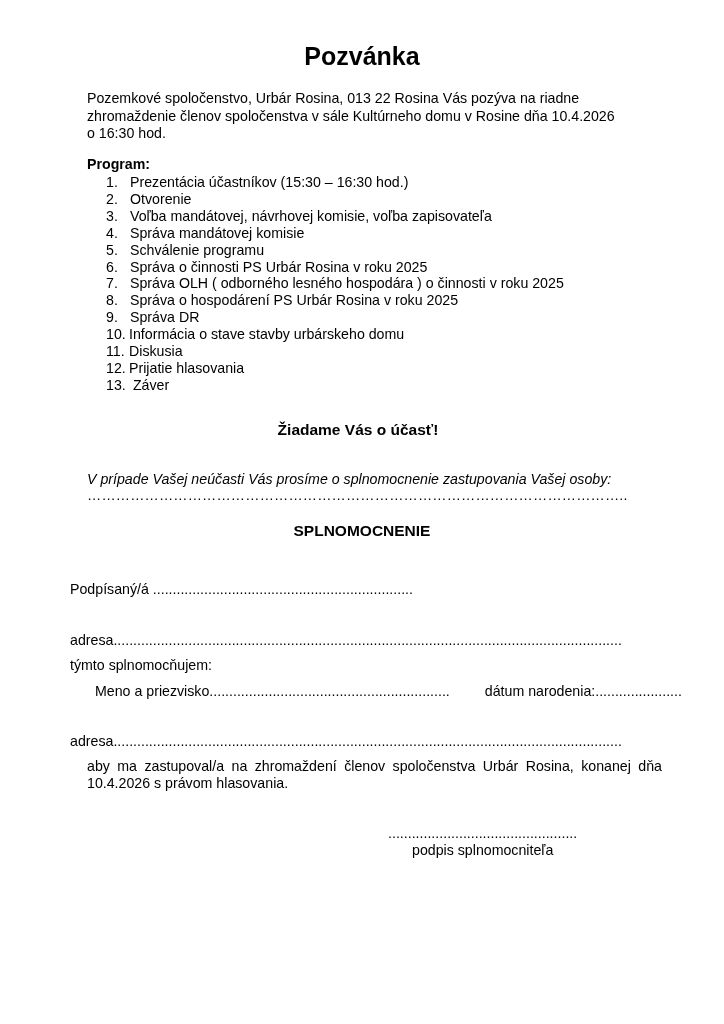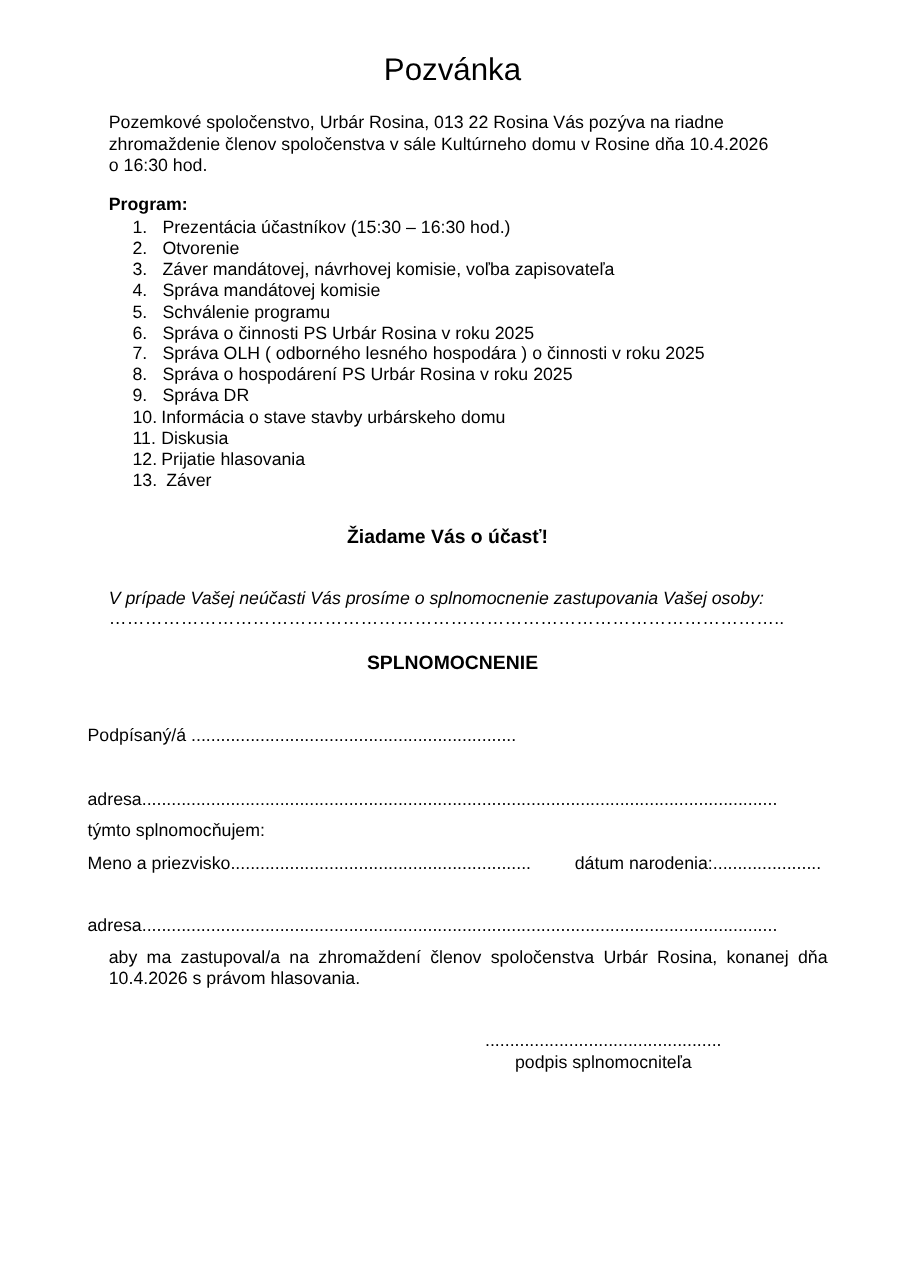--- a/index.html
+++ b/index.html
@@ -1,37 +1,37 @@
 <!DOCTYPE html>
 <html><head>
   <meta charset="utf-8">
   <style>
     html, body { margin: 0; padding: 0; background: #ffffff; }
     body {
       width: 724px; height: 1024px; position: relative; overflow: hidden;
       font-family: "Liberation Sans", sans-serif; color: #000; font-size: 14.2px;
     }
     .abs { position: absolute; white-space: nowrap; }
-    .title { left: 0; width: 724px; top: 42px; text-align: center; font-weight: normal; font-size: 25px; }
+    .title { left: 0; width: 724px; top: 42px; text-align: center; font-weight: bold; font-size: 25px; }
     .intro { left: 87px; top: 90px; line-height: 17.5px; }
     .intro div { white-space: nowrap; }
     .program-label { left: 87px; top: 156px; font-weight: bold; }
     .program-list { left: 106px; top: 174px; line-height: 16.9px; }
     .program-list .row { display: flex; }
     .program-list .num { width: 24px; }
     .program-list .num.wide { width: 23px; }
     .plea { left: 0; width: 716px; top: 421px; text-align: center; font-weight: bold; font-size: 15.5px; }
     .ask { left: 87px; top: 471px; font-style: italic; }
     .dots-line { left: 87px; top: 487px; letter-spacing: 0.2px; }
     .auth-title { left: 0; width: 724px; top: 522px; text-align: center; font-weight: bold; font-size: 15.5px; }
     .field { left: 70px; width: 575px; display: flex; justify-content: space-between; gap: 35px; }
     .f1 { top: 581px; }
     .f2 { top: 632px; }
     .f3 { top: 657px; text-align: center; }
-    .f4 { top: 683px; }
+    .f4 { top: 683px; margin-left: 25px; }
     .f5 { top: 733px; }
     .final { left: 87px; width: 575px; top: 758px; line-height: 16.5px; white-space: normal; text-align: justify; }
     .final .l1 { text-align-last: justify; }
     .sig-dots { left: 388px; top: 825px; }
     .sig-label { left: 412px; top: 842px; }
   </style>
 </head>
 <body>
 
 <div class="abs title">Pozvánka</div>
@@ -48,21 +48,21 @@
   <div class="row">
       <span class="num">1.</span>
       <span>Prezentácia účastníkov (15:30 – 16:30 hod.)</span>
     </div>
   <div class="row">
       <span class="num">2.</span>
       <span>Otvorenie</span>
     </div>
   <div class="row">
       <span class="num">3.</span>
-      <span>Záver mandátovej, návrhovej komisie, voľba zapisovateľa</span>
+      <span>Voľba mandátovej, návrhovej komisie, voľba zapisovateľa</span>
     </div>
   <div class="row">
       <span class="num">4.</span>
       <span>Správa mandátovej komisie</span>
     </div>
   <div class="row">
       <span class="num">5.</span>
       <span>Schválenie programu</span>
     </div>
   <div class="row">

